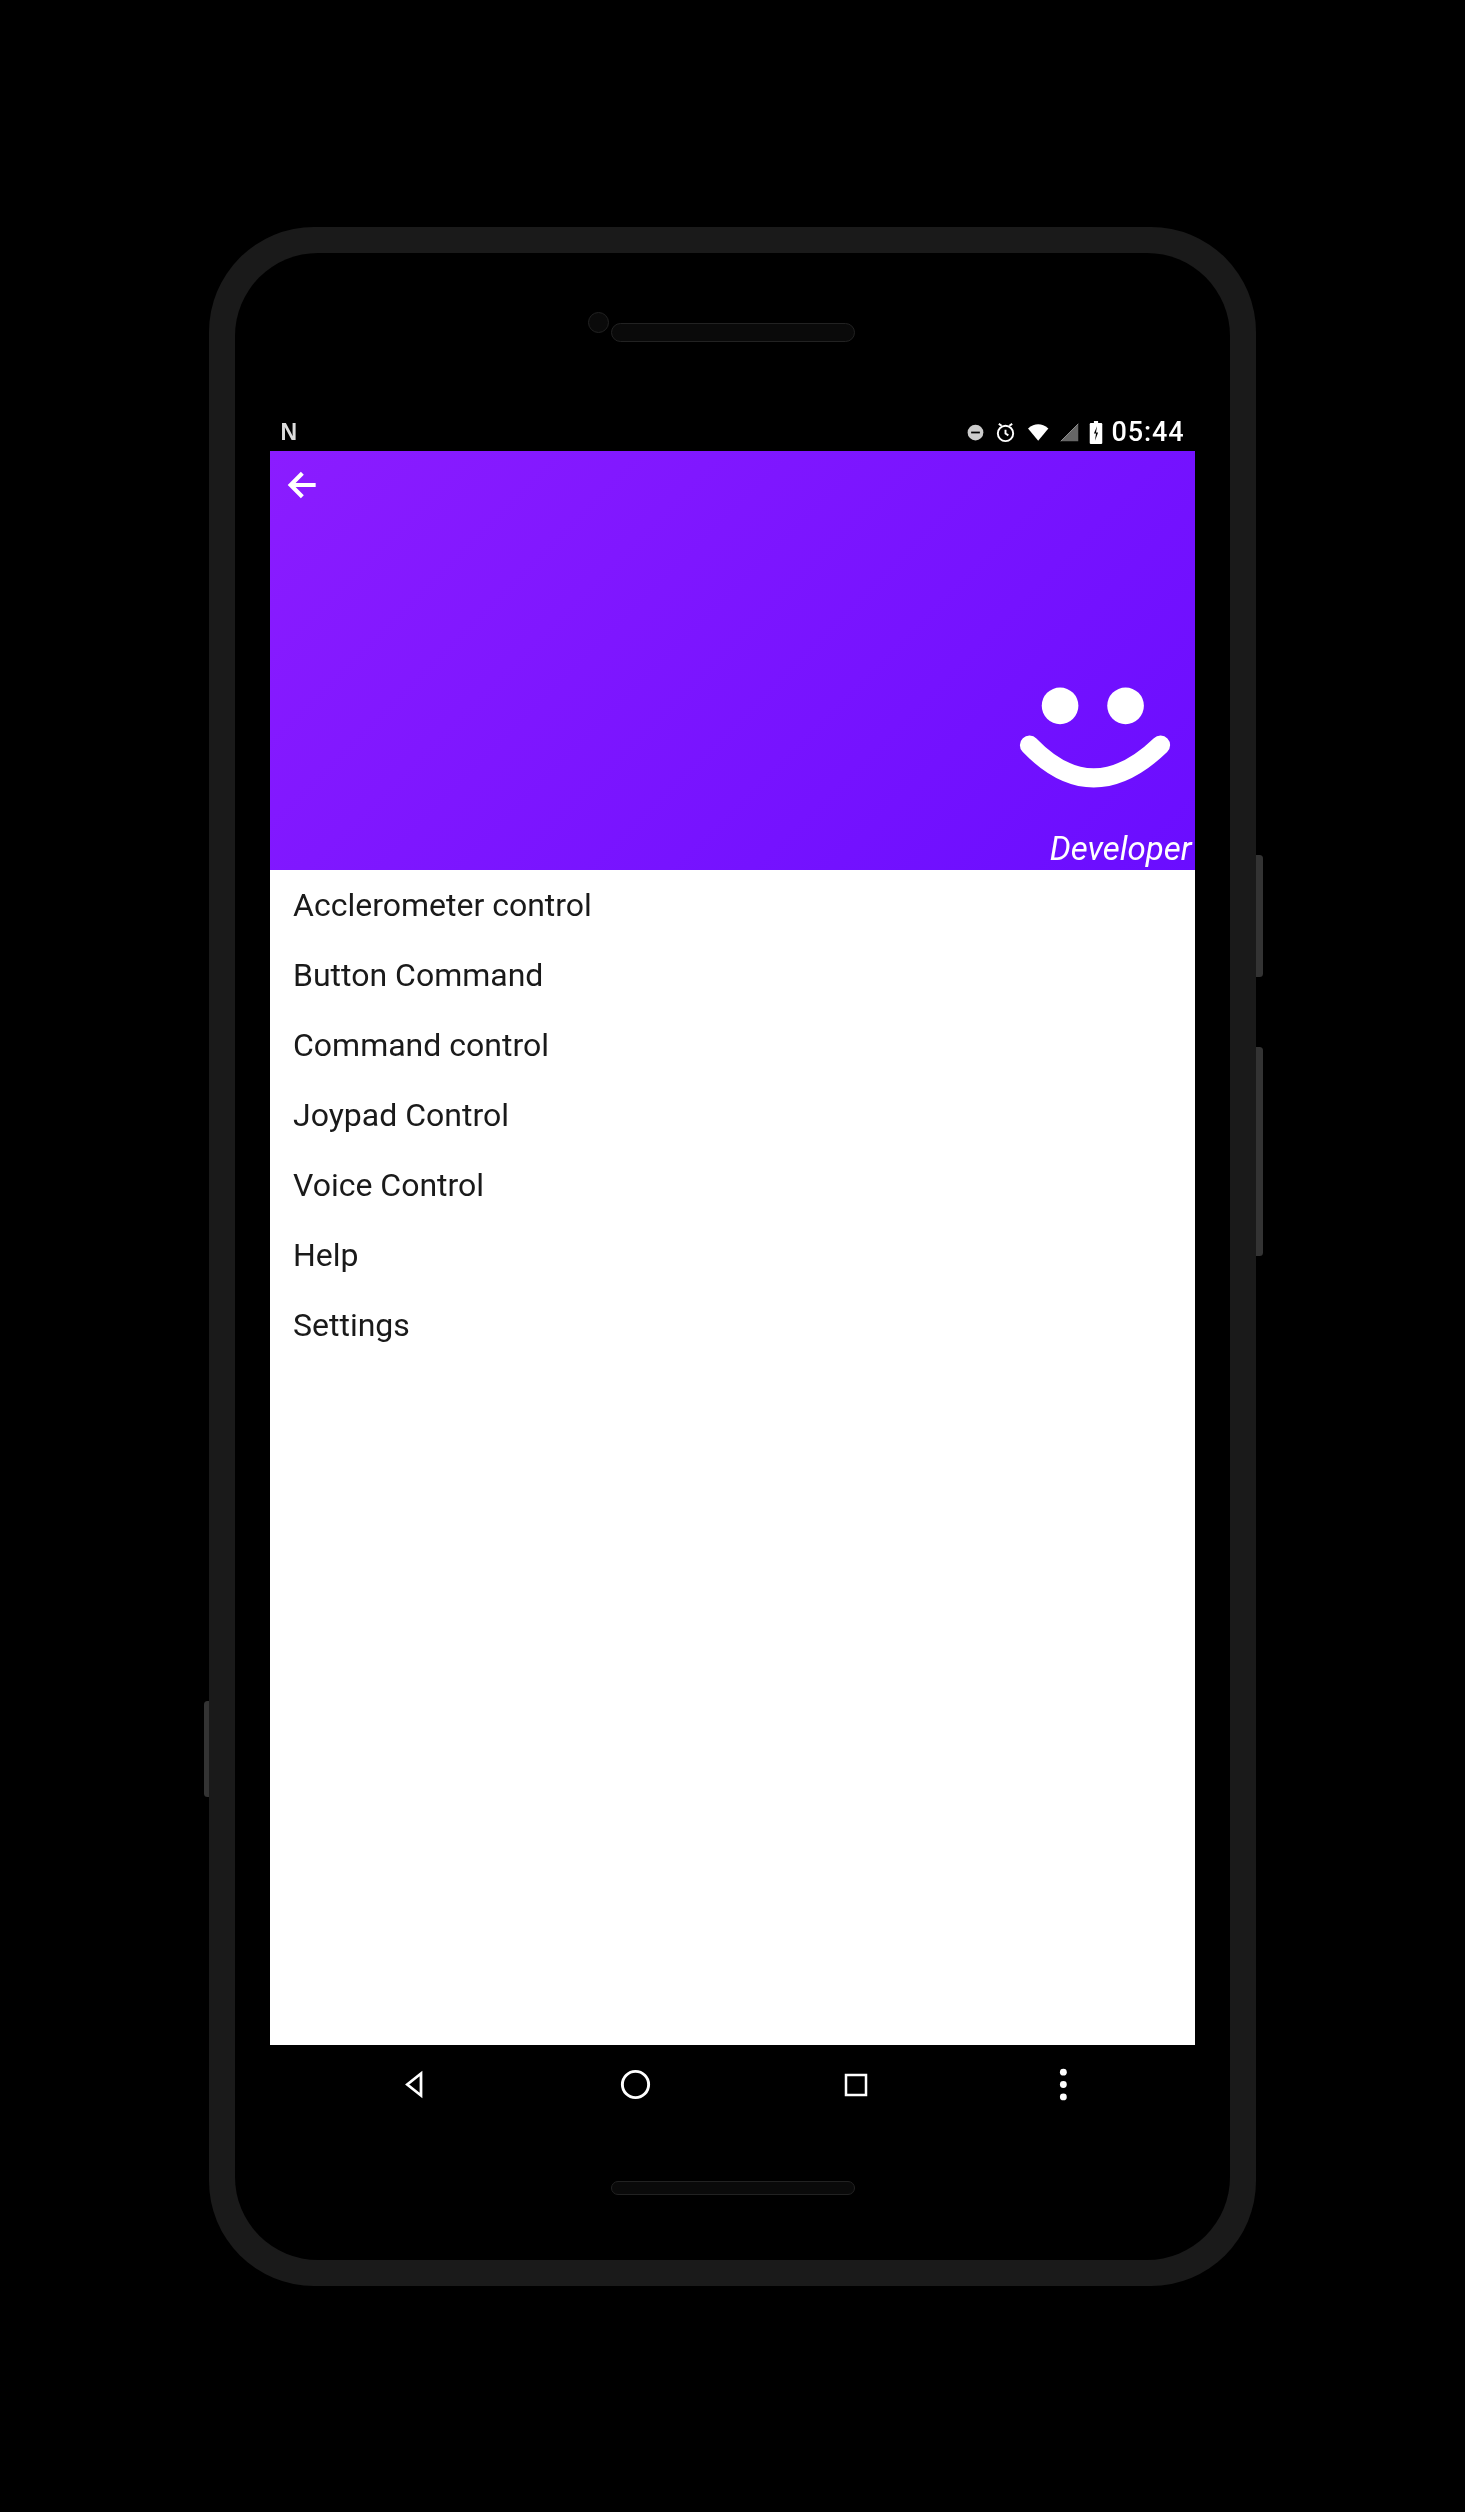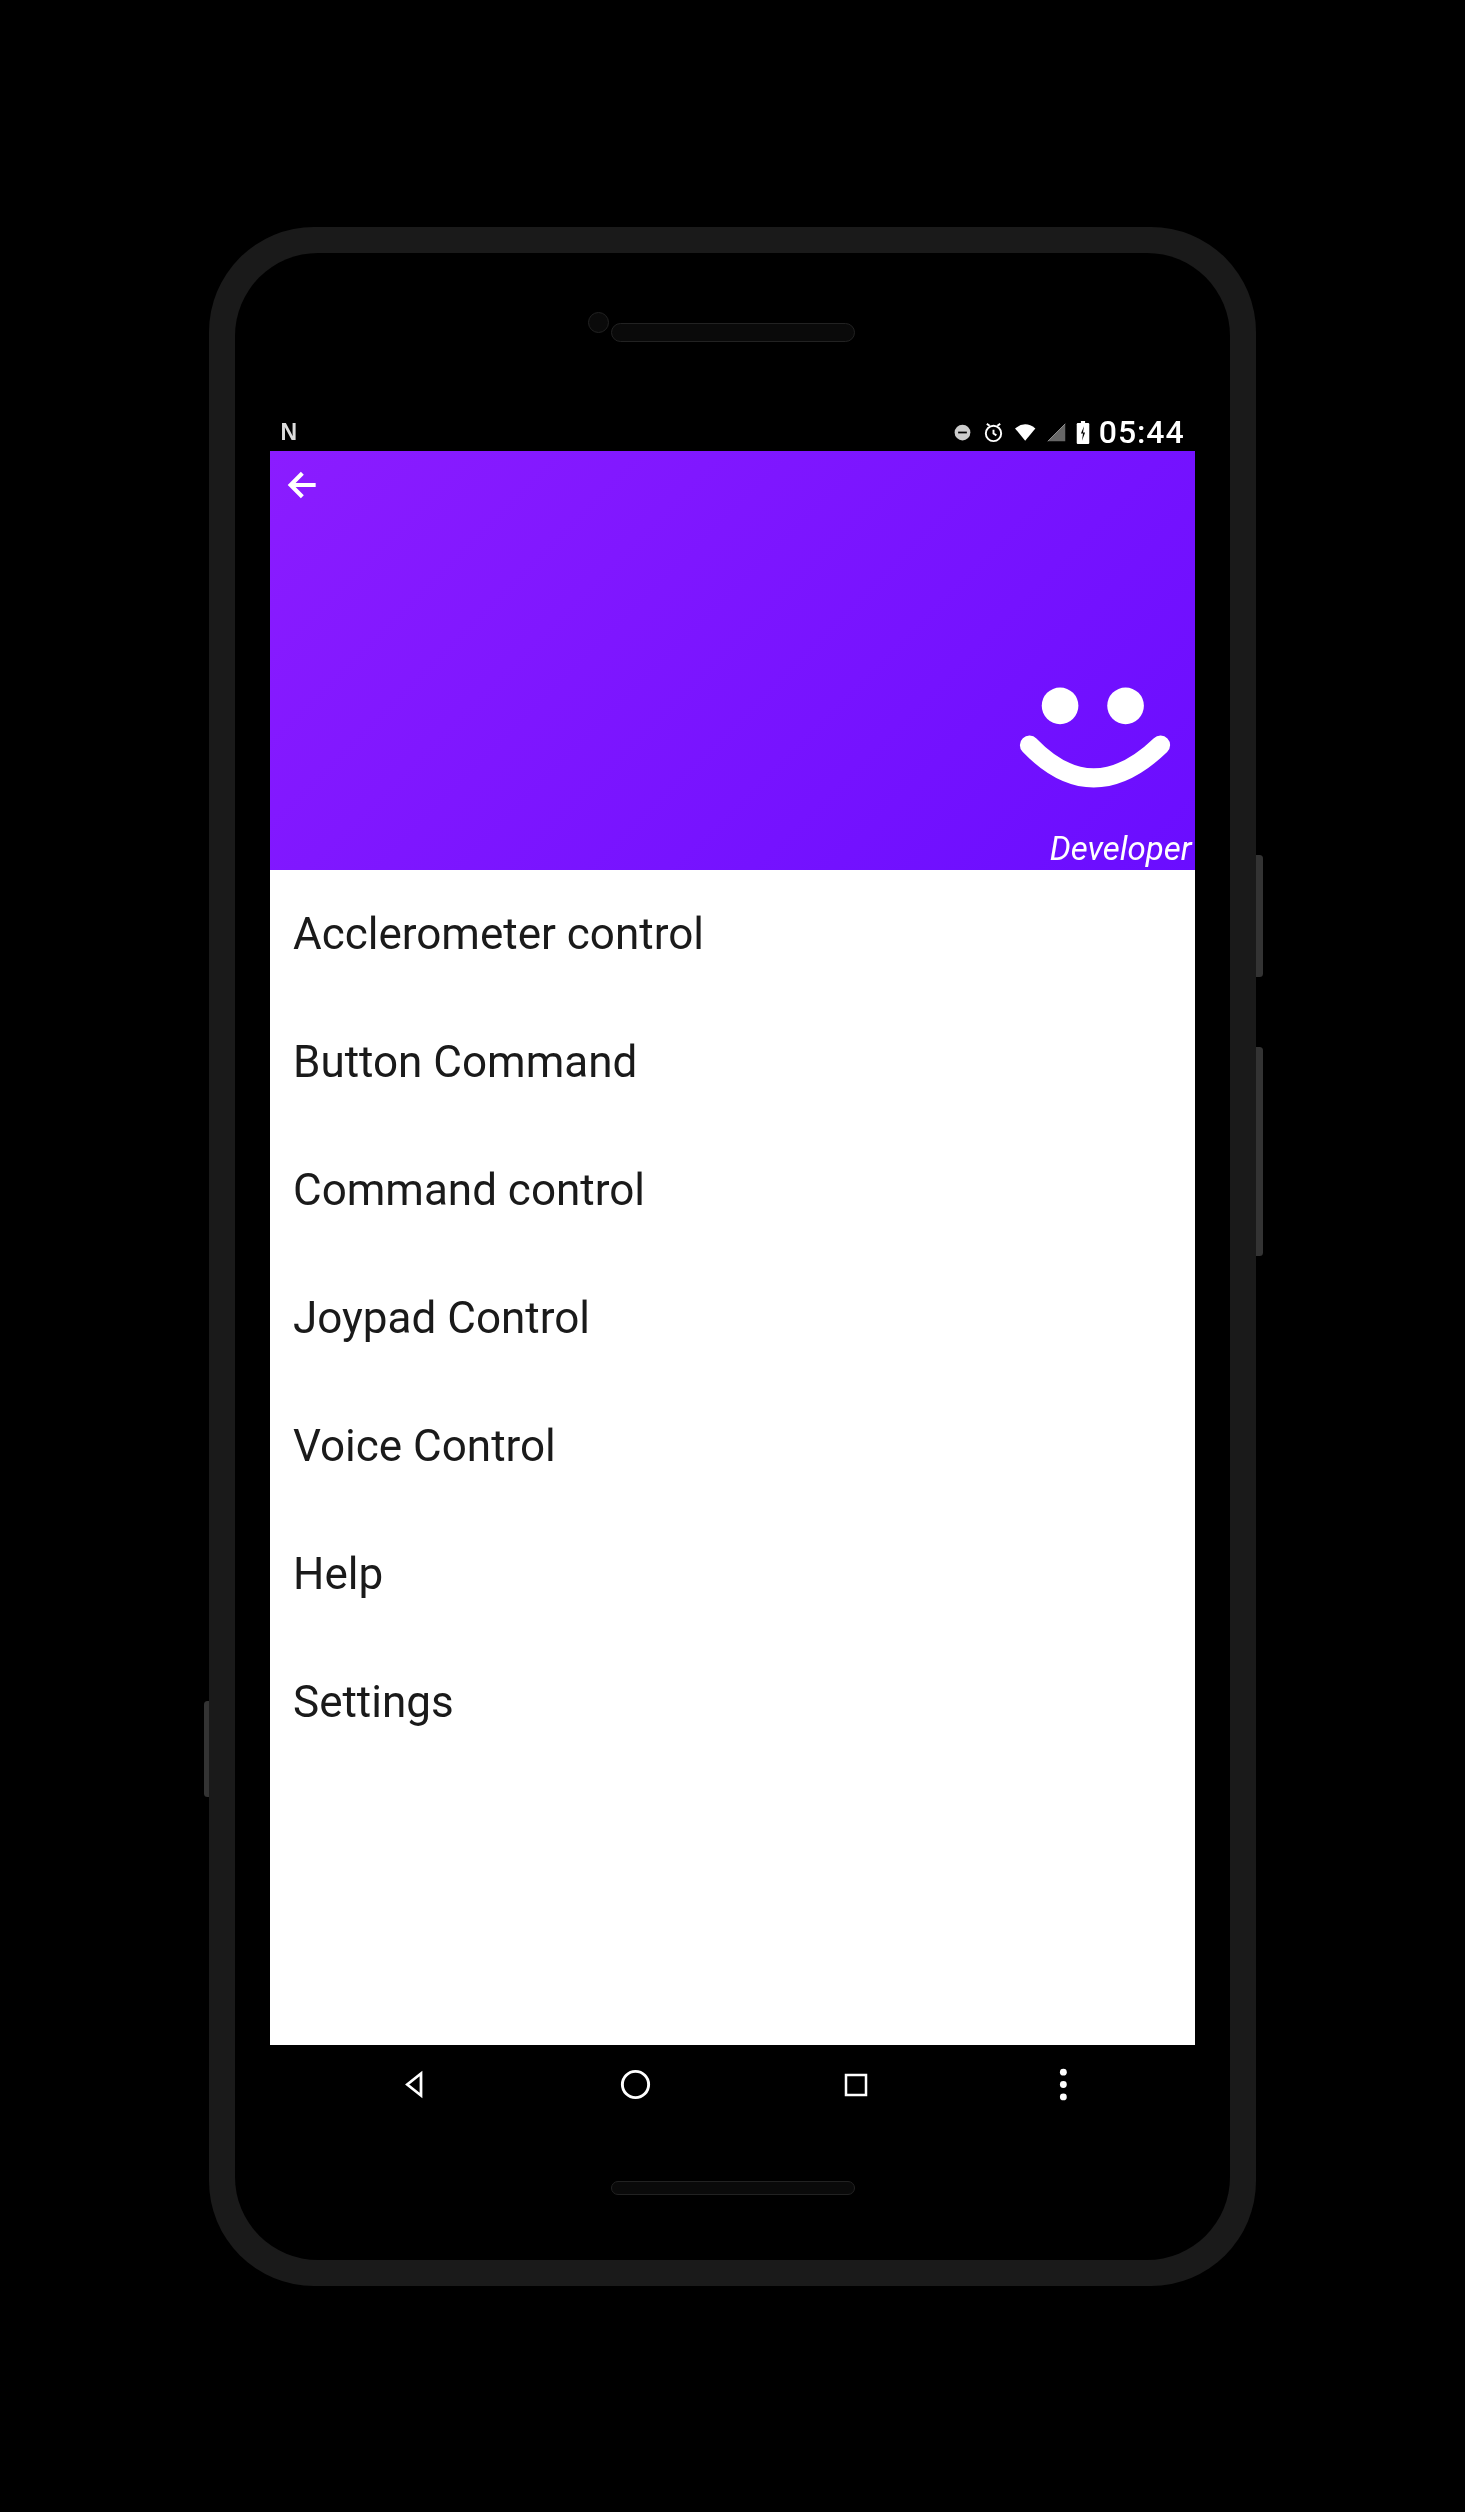--- a/index.html
+++ b/index.html
@@ -79,21 +79,21 @@
 }
 .status-left { display:flex; align-items:center; gap:5.2px; }
 .n-icon {
   font-weight: bold;
   font-size: 23px;
   color: #ddd;
   font-family: sans-serif;
 }
 .status-right { display:flex; align-items:center; gap:8.7px; }
 .status-right svg { display:block; }
-.status-time { font-size: 32px; font-weight: 500; letter-spacing: 0.9px; color:#fff; }
+.status-time { font-size: 27px; font-weight: 500; letter-spacing: 0.9px; color:#fff; }
 .app-header {
   height: 419px;
   background: linear-gradient(135deg, #8b1cff 0%, #6a0dff 100%);
   position: relative;
 }
 .back-arrow {
   position: absolute;
   top: 14px;
   left: 14px;
   color: #fff;
@@ -109,22 +109,22 @@
   bottom: 1.7px;
   color: #fff;
   font-size: 33px;
   font-weight: 400;
   font-style: italic;
 }
 .menu-list {
   background: #fff;
 }
 .menu-item {
-  padding: 38px 23px;
-  font-size: 44px;
+  padding: 16px 23px;
+  font-size: 32px;
   color: #1a1a1a;
   cursor: pointer;
 }
 .nav-bar {
   position: absolute;
   bottom: 0;
   left: 0;
   right: 0;
   height: 80px;
   background: #000;

